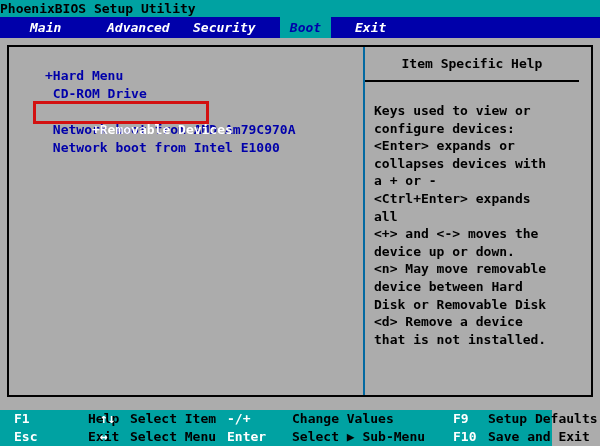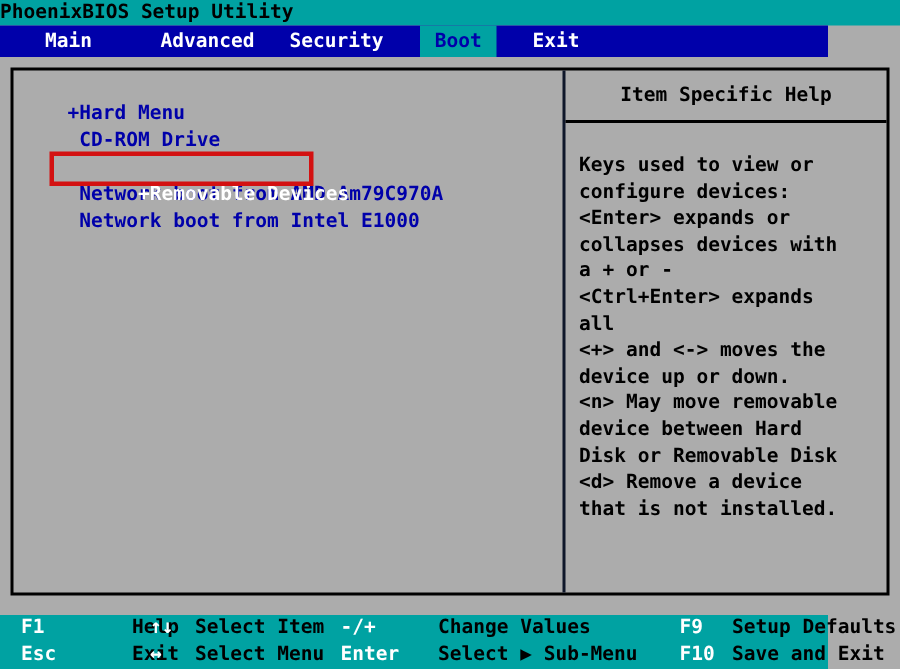--- a/index.html
+++ b/index.html
@@ -12,22 +12,23 @@
     background:var(--gray);
     font-family:"DejaVu Sans Mono","Liberation Mono",monospace;
     font-weight:bold; font-size:13px; color:#000;
     -webkit-font-smoothing:none;
   }
   .title-bar{
     position:absolute; left:0; top:0; width:600px; height:17px;
     background:var(--teal); color:#000; line-height:18px;
   }
   .menu-bar{
-    position:absolute; left:0; top:17px; width:552px; height:21px;
+    position:absolute; left:0; top:17px; width:600px; height:21px;
     background:var(--blue);
+    font-style:italic;
   }
   .tab{
     position:absolute; top:0; height:21px; line-height:21px;
     color:#FFF; cursor:default;
   }
   .tab.active{
     background:var(--teal); color:var(--blue); text-align:center;
   }
   .main-box{
     position:absolute; left:7px; top:45px; width:586px; height:352px;
@@ -38,22 +39,22 @@
   }
   .boot-item{
     height:18px; line-height:18px; white-space:pre; cursor:default;
   }
   .boot-item.selected{ color:#FFF; position:relative; }
   .red-box{
     position:absolute; left:-12px; top:-2px; width:176px; height:23px;
     border:3px solid var(--red); box-sizing:border-box; pointer-events:none;
   }
   .help-pane{
-    position:absolute; top:0; right:0; bottom:0; width:216px;
-    border-left:2px solid #0f172a; box-sizing:border-box;
+    position:absolute; top:0; right:12px; bottom:0; width:216px;
+    border-left:2px solid #0369a1; box-sizing:border-box;
   }
   .help-header{
     height:33px; line-height:34px; border-bottom:2px solid #000;
     text-align:center;
   }
   .help-body{
     padding:20px 4px 0 9px; line-height:17.6px; white-space:pre;
   }
   .footer{
     position:absolute; left:0; top:410px; width:552px; height:36px;

